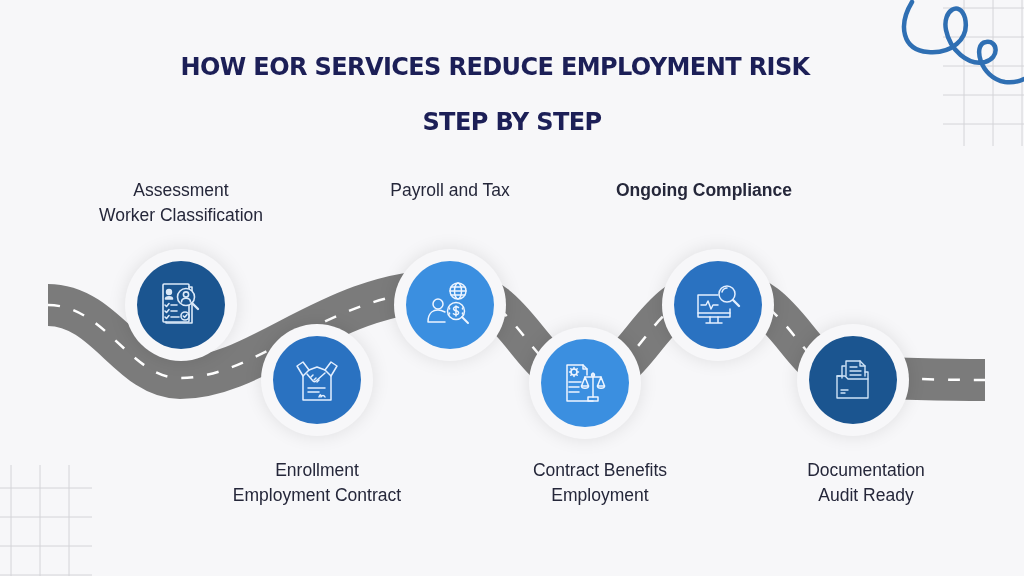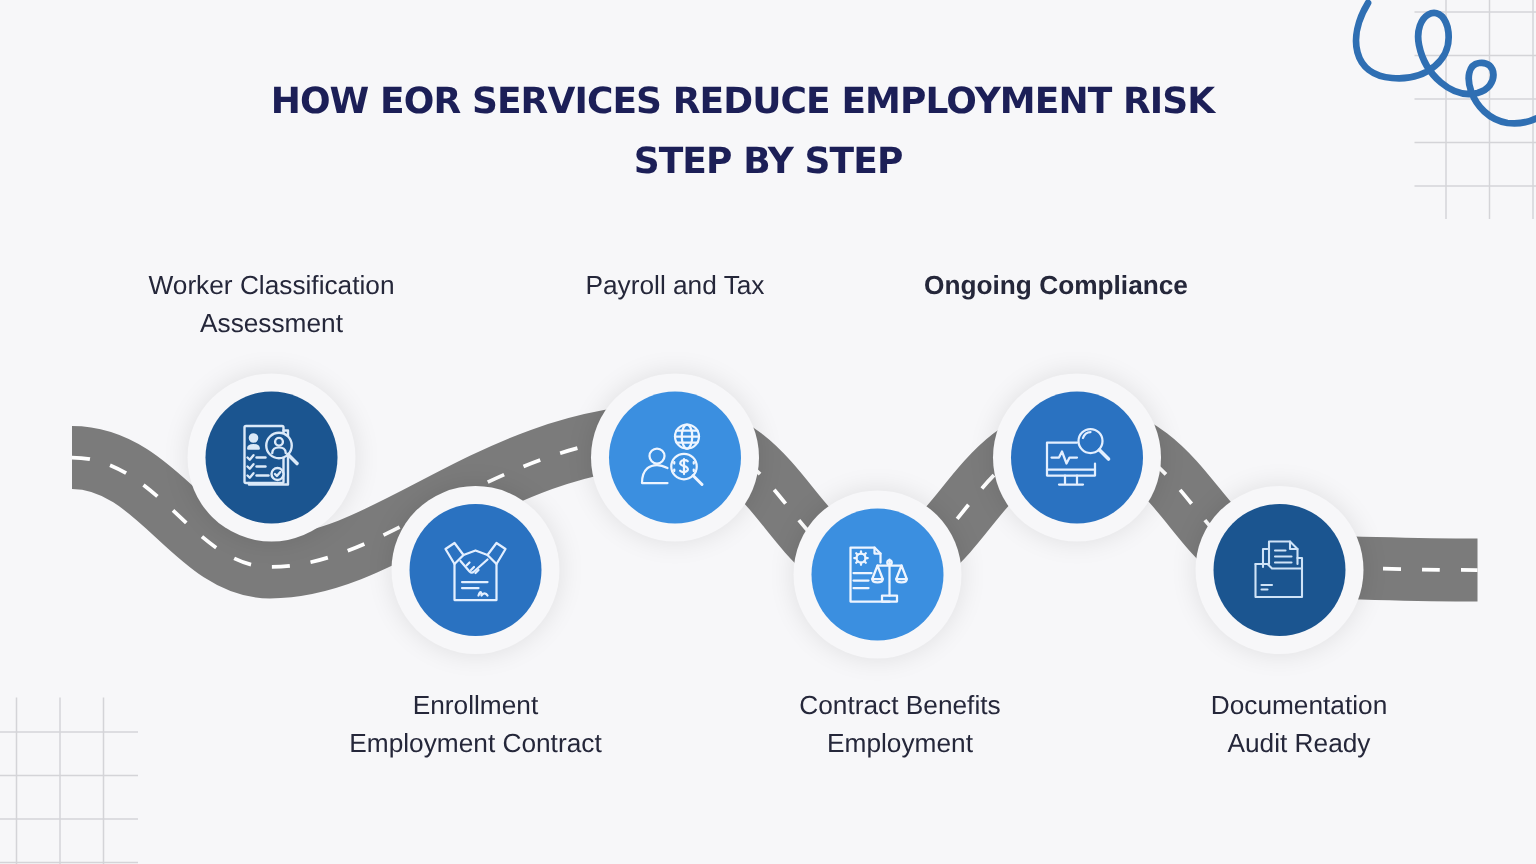--- a/index.html
+++ b/index.html
@@ -14,21 +14,21 @@
       left: 0; right: 0;
       text-align: center;
       color: #1c1f57;
       font-family: "DejaVu Sans", sans-serif;
       font-weight: bold;
       font-size: 24px;
       letter-spacing: -0.6px;
       line-height: 34px;
     }
     .title-1 { top: 50px; left: -34px; }
-    .title-2 { top: 90px; }
+    .title-2 { top: 105px; }
     .label {
       position: absolute;
       text-align: center;
       color: #25273a;
       font-family: "Liberation Sans", sans-serif;
       font-size: 17.5px;
       line-height: 25px;
       width: 260px;
       margin-left: -130px;
     }
@@ -77,22 +77,22 @@
 
 <div class="title title-1">HOW EOR SERVICES REDUCE EMPLOYMENT RISK</div>
 <div class="title title-2">STEP BY STEP</div>
 
 <svg class="road-layer" width="1024" height="576">
   <path id="roadpath" d="M 48 305 C 105 305, 130 378, 180 378 C 260 378, 330 290, 450 290 C 520 290, 530 380, 585 380 C 640 380, 650 290, 720 290 C 790 290, 800 378, 853 378 C 905 378, 930 380, 985 380" fill="none" stroke="#7b7b7b" stroke-width="42" stroke-linecap="butt"></path>
   <path d="M 48 305 C 105 305, 130 378, 180 378 C 260 378, 330 290, 450 290 C 520 290, 530 380, 585 380 C 640 380, 650 290, 720 290 C 790 290, 800 378, 853 378 C 905 378, 930 380, 985 380" fill="none" stroke="#ffffff" stroke-width="2.5" stroke-dasharray="12 14"></path>
 </svg>
 
 <div class="label" style="left:181px; top:178px;">
-  <span>Worker Classification</span>
-    <span>Assessment</span>
+  <span>Assessment</span>
+    <span>Worker Classification</span>
 </div>
 <div class="label" style="left:317px; top:458px;">
   <span>Enrollment</span>
     <span>Employment Contract</span>
 </div>
 <div class="label" style="left:450px; top:178px;">
   <span>Payroll and Tax</span>
 </div>
 <div class="label" style="left:600px; top:458px;">
   <span>Contract Benefits</span>

